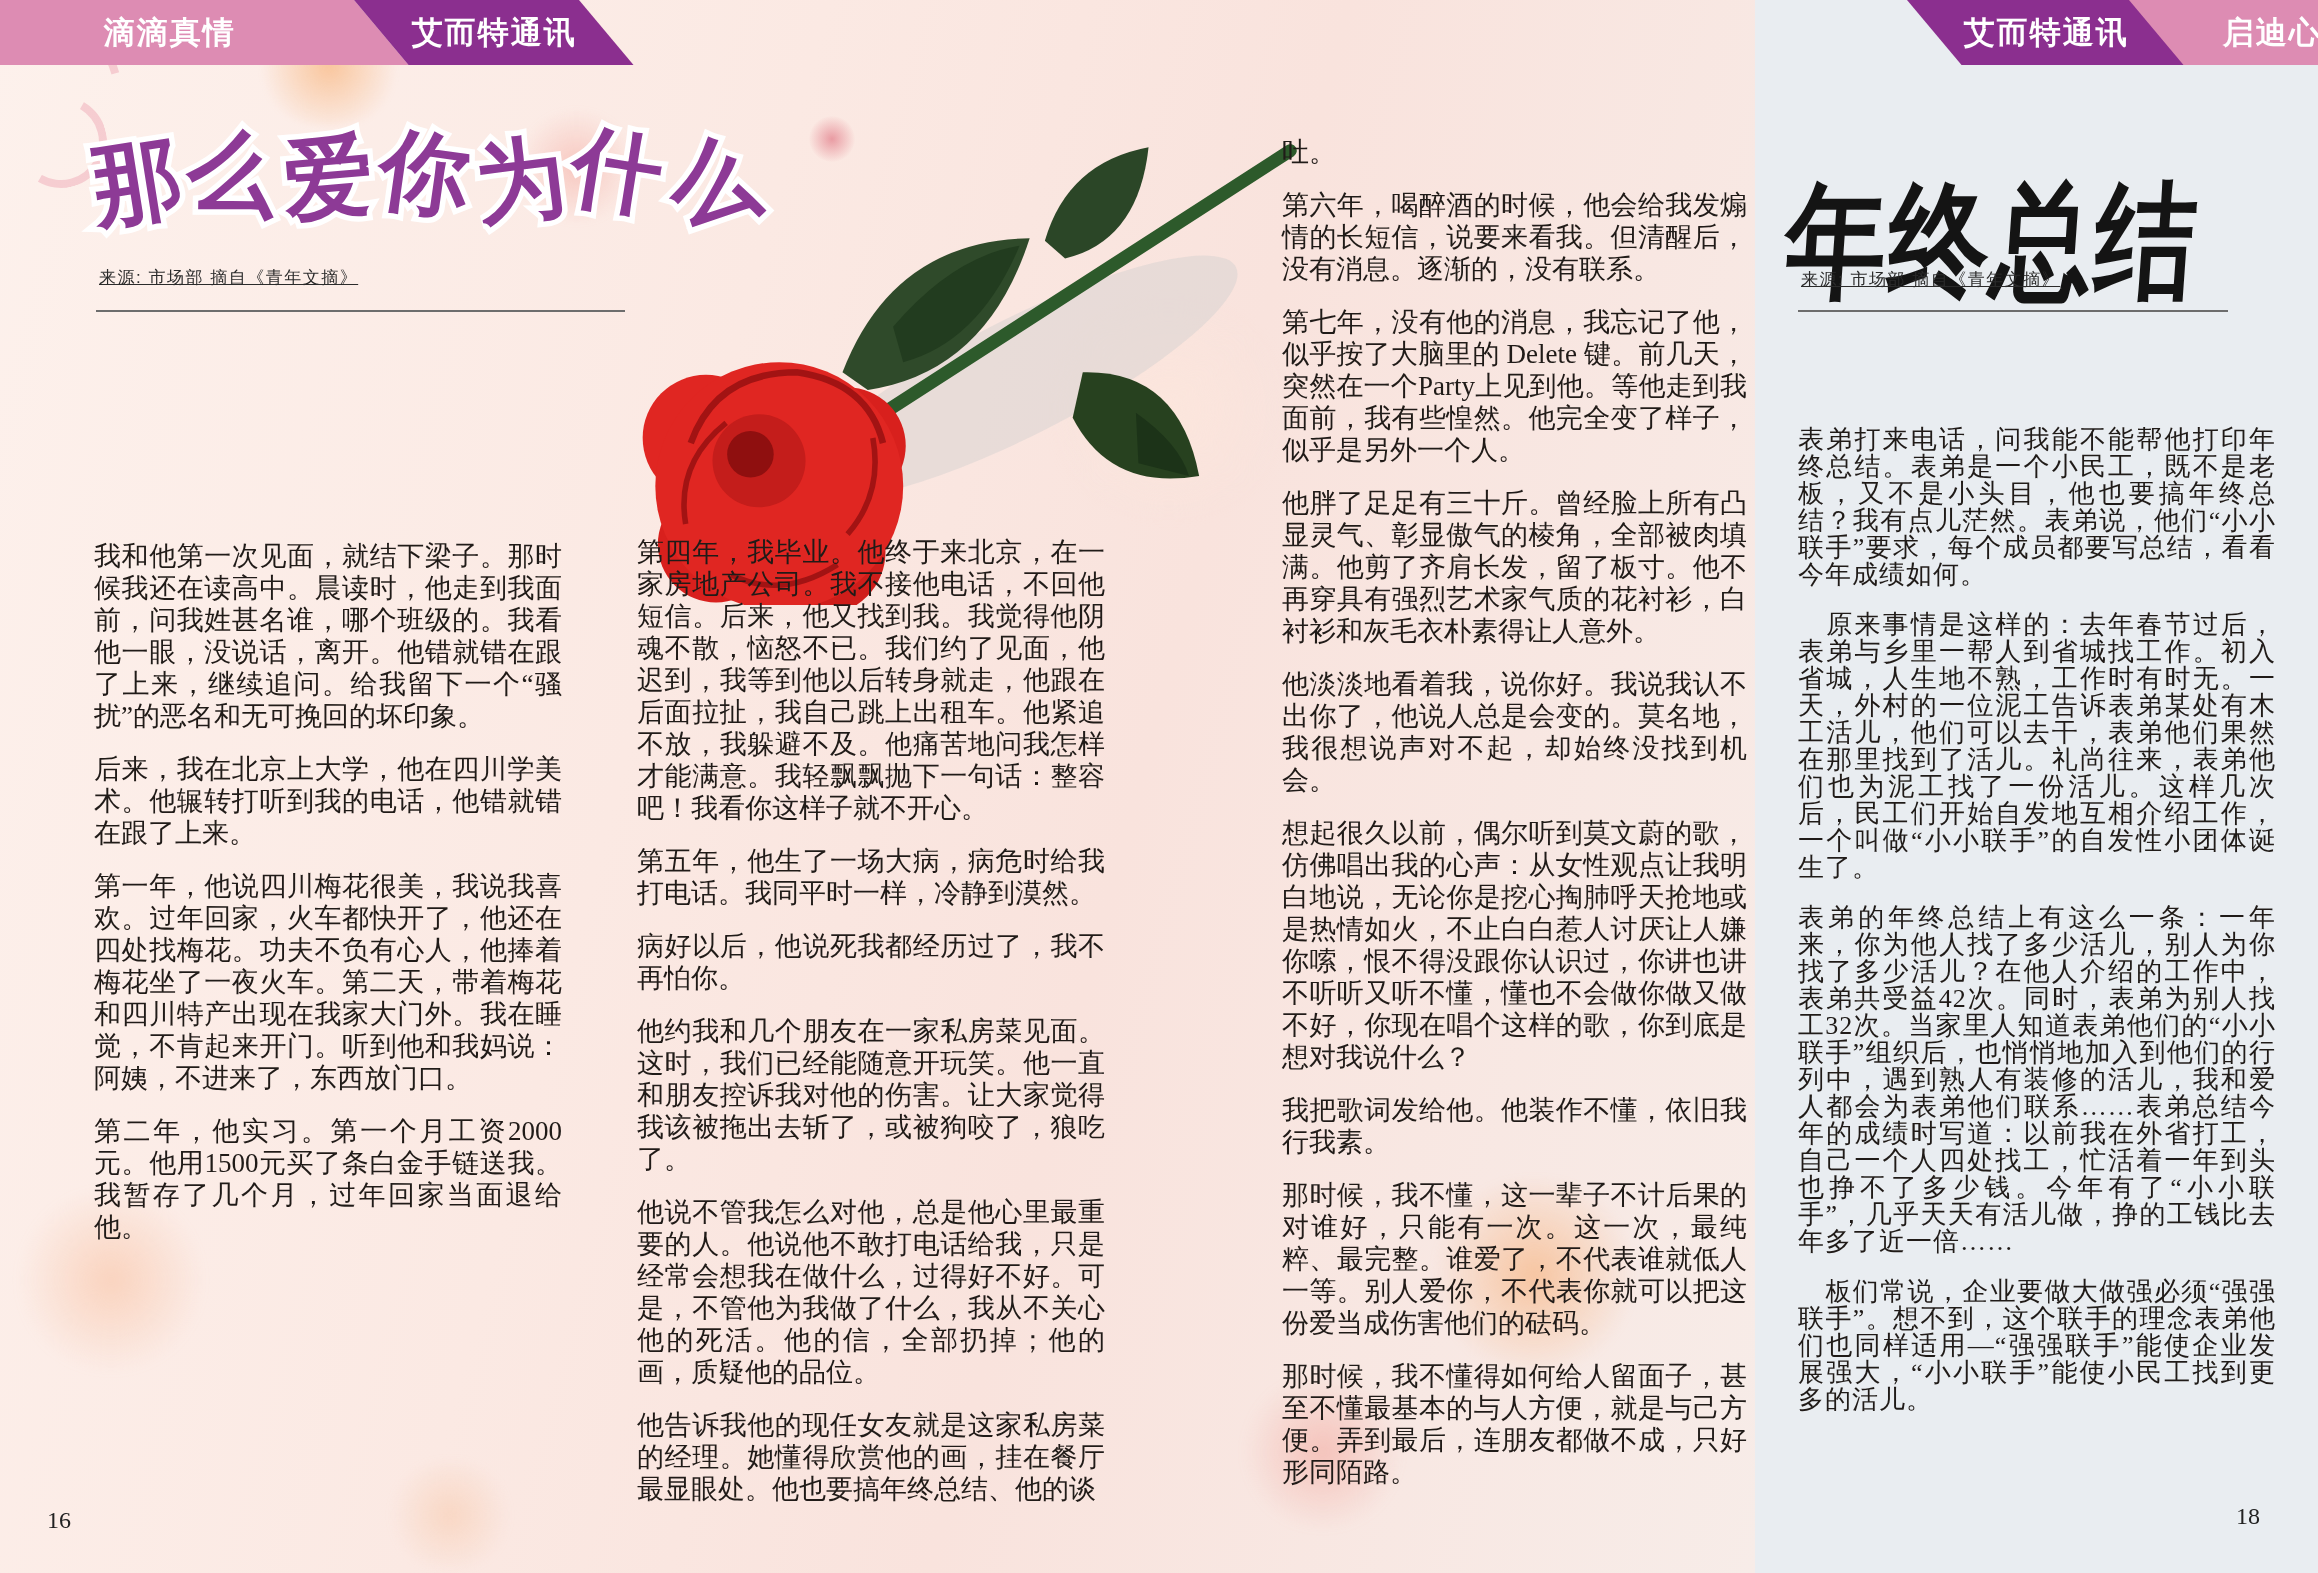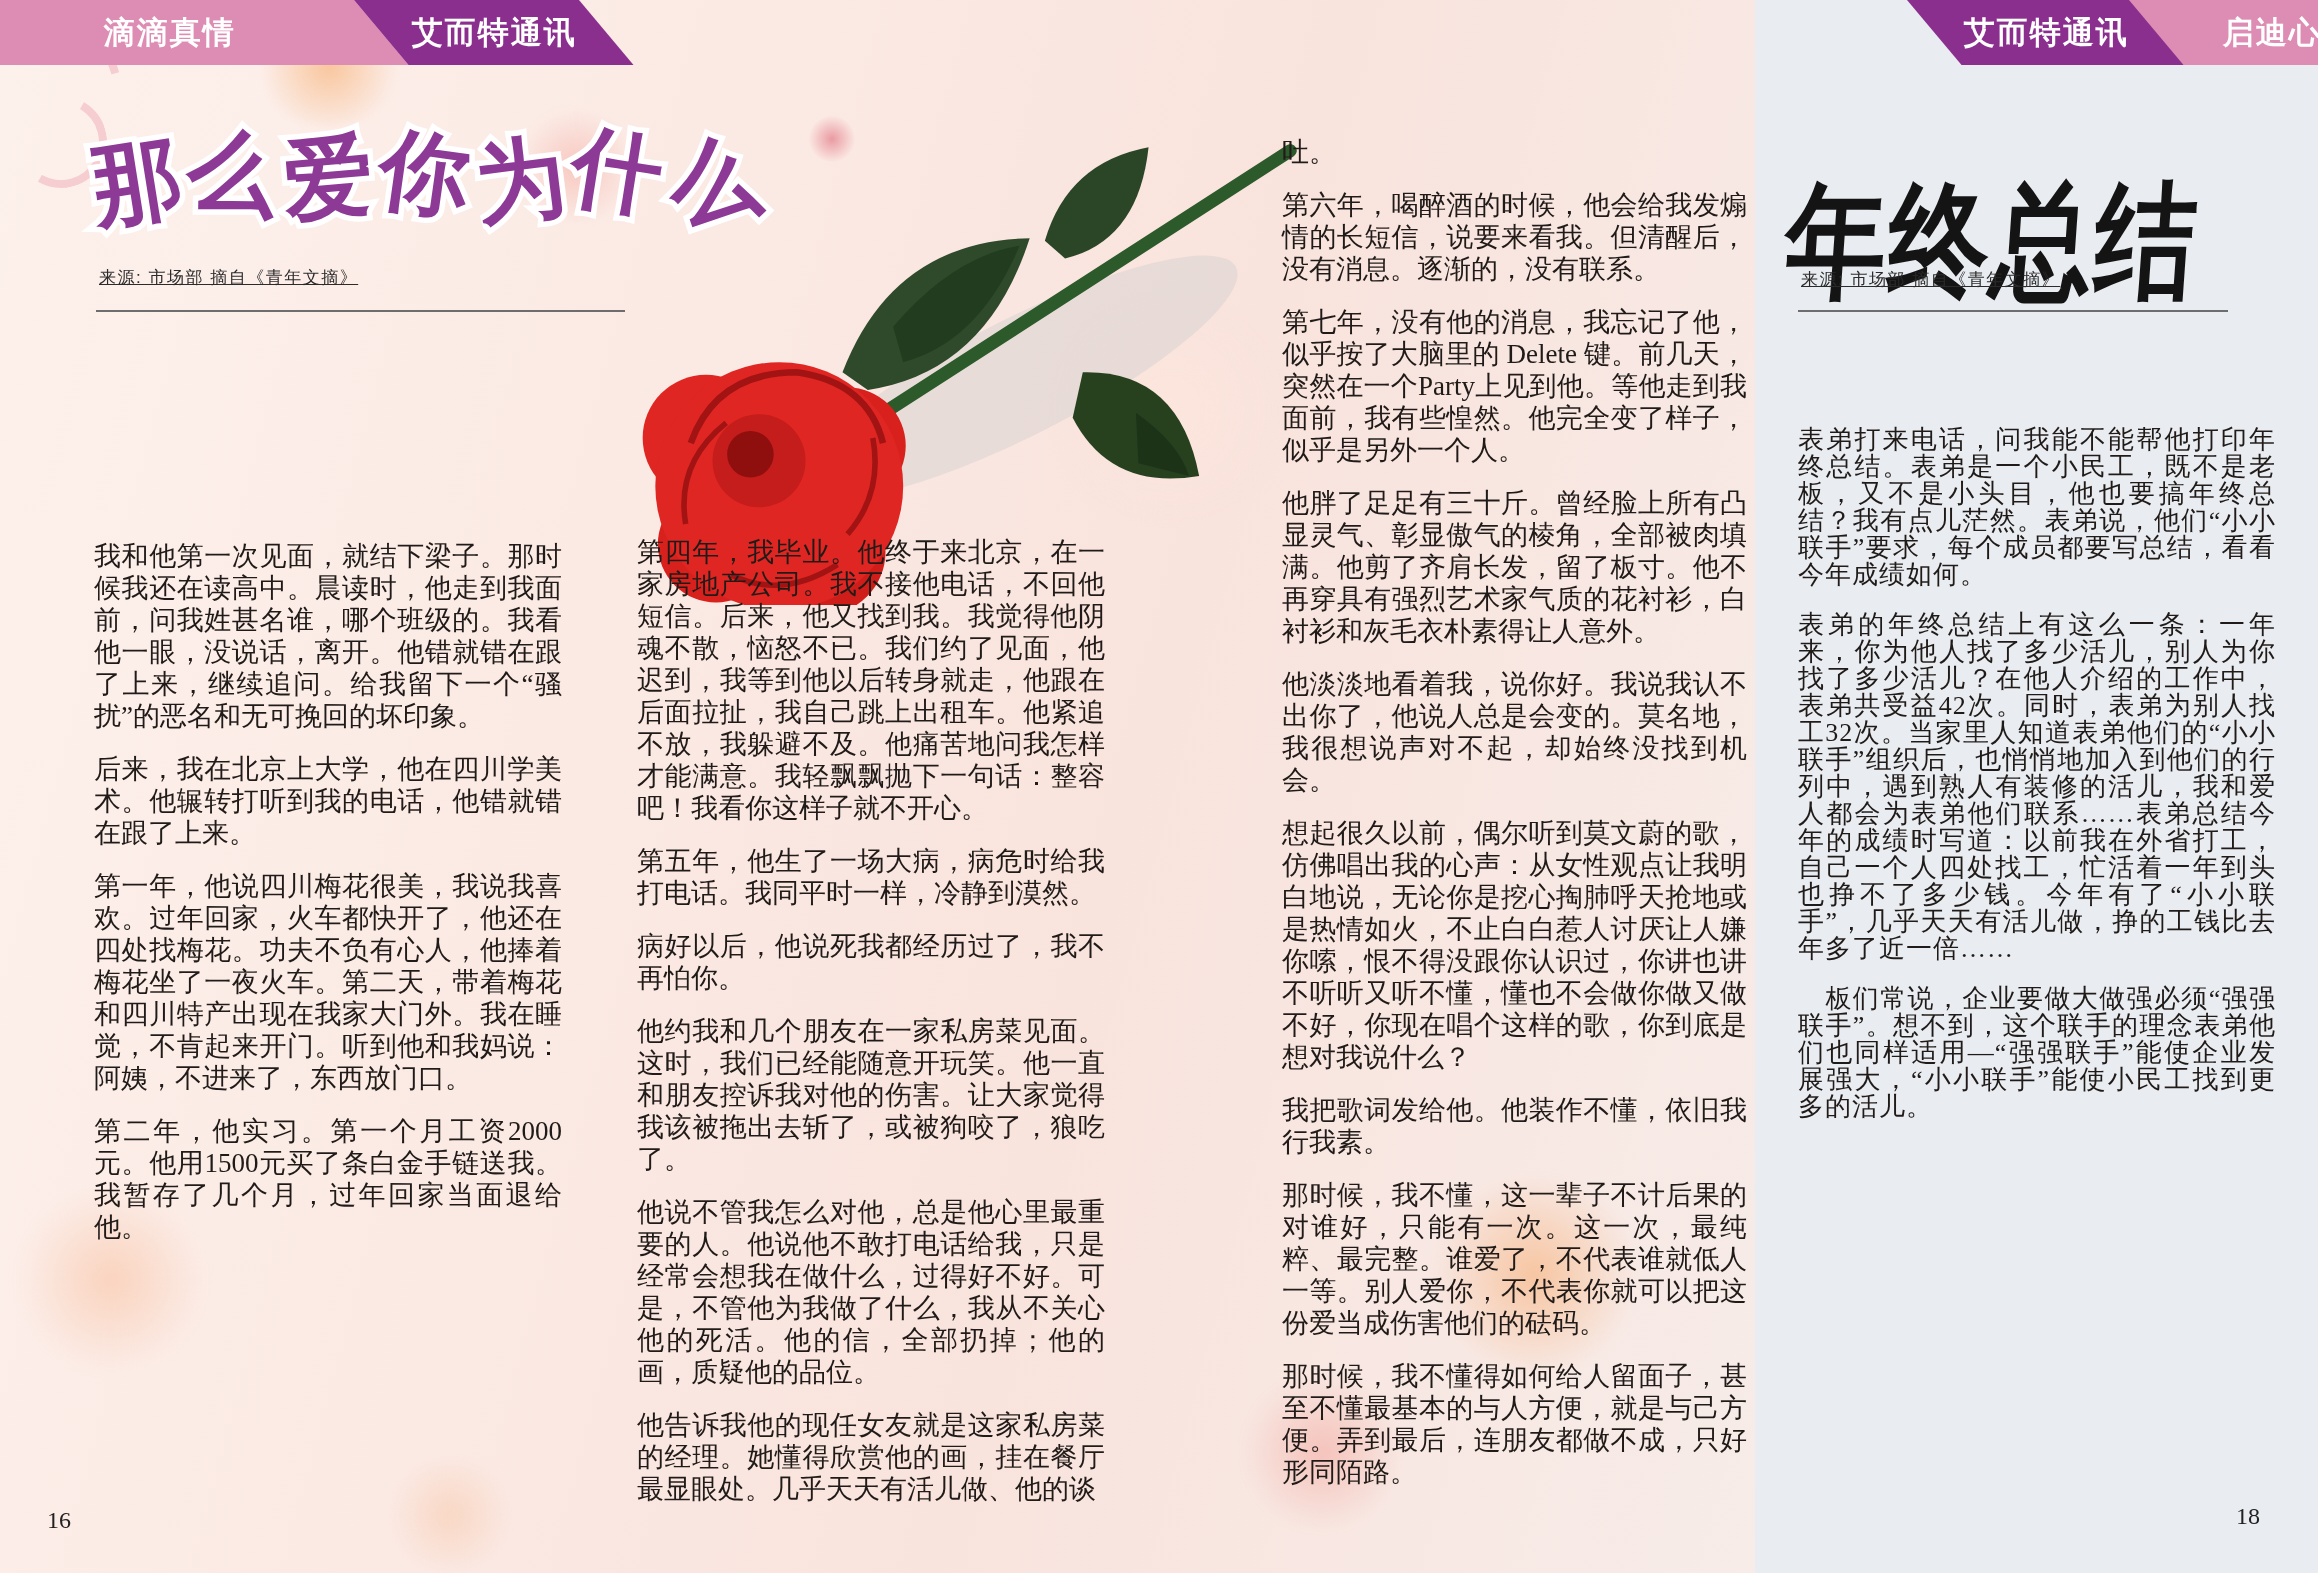--- a/index.html
+++ b/index.html
@@ -153,21 +153,21 @@
         <p>后来，我在北京上大学，他在四川学美术。他辗转打听到我的电话，他错就错在跟了上来。</p>
         <p>第一年，他说四川梅花很美，我说我喜欢。过年回家，火车都快开了，他还在四处找梅花。功夫不负有心人，他捧着梅花坐了一夜火车。第二天，带着梅花和四川特产出现在我家大门外。我在睡觉，不肯起来开门。听到他和我妈说：阿姨，不进来了，东西放门口。</p>
         <p>第二年，他实习。第一个月工资2000元。他用1500元买了条白金手链送我。我暂存了几个月，过年回家当面退给他。</p>
       </div>
     <div class="col lcol c2">
         <p>第四年，我毕业。他终于来北京，在一家房地产公司。我不接他电话，不回他短信。后来，他又找到我。我觉得他阴魂不散，恼怒不已。我们约了见面，他迟到，我等到他以后转身就走，他跟在后面拉扯，我自己跳上出租车。他紧追不放，我躲避不及。他痛苦地问我怎样才能满意。我轻飘飘抛下一句话：整容吧！我看你这样子就不开心。</p>
         <p>第五年，他生了一场大病，病危时给我打电话。我同平时一样，冷静到漠然。</p>
         <p>病好以后，他说死我都经历过了，我不再怕你。</p>
         <p>他约我和几个朋友在一家私房菜见面。这时，我们已经能随意开玩笑。他一直和朋友控诉我对他的伤害。让大家觉得我该被拖出去斩了，或被狗咬了，狼吃了。</p>
         <p>他说不管我怎么对他，总是他心里最重要的人。他说他不敢打电话给我，只是经常会想我在做什么，过得好不好。可是，不管他为我做了什么，我从不关心他的死活。他的信，全部扔掉；他的画，质疑他的品位。</p>
-        <p>他告诉我他的现任女友就是这家私房菜的经理。她懂得欣赏他的画，挂在餐厅最显眼处。几乎天天有活儿做、他的谈</p>
+        <p>他告诉我他的现任女友就是这家私房菜的经理。她懂得欣赏他的画，挂在餐厅最显眼处。他也要搞年终总结、他的谈</p>
       </div>
     <div class="col lcol c3">
         <p>吐。</p>
         <p>第六年，喝醉酒的时候，他会给我发煽情的长短信，说要来看我。但清醒后，没有消息。逐渐的，没有联系。</p>
         <p>第七年，没有他的消息，我忘记了他，似乎按了大脑里的 Delete 键。前几天，突然在一个Party上见到他。等他走到我面前，我有些惶然。他完全变了样子，似乎是另外一个人。</p>
         <p>他胖了足足有三十斤。曾经脸上所有凸显灵气、彰显傲气的棱角，全部被肉填满。他剪了齐肩长发，留了板寸。他不再穿具有强烈艺术家气质的花衬衫，白衬衫和灰毛衣朴素得让人意外。</p>
         <p>他淡淡地看着我，说你好。我说我认不出你了，他说人总是会变的。莫名地，我很想说声对不起，却始终没找到机会。</p>
         <p>想起很久以前，偶尔听到莫文蔚的歌，仿佛唱出我的心声：从女性观点让我明白地说，无论你是挖心掏肺呼天抢地或是热情如火，不止白白惹人讨厌让人嫌你嗦，恨不得没跟你认识过，你讲也讲不听听又听不懂，懂也不会做你做又做不好，你现在唱个这样的歌，你到底是想对我说什么？</p>
         <p>我把歌词发给他。他装作不懂，依旧我行我素。</p>
         <p>那时候，我不懂，这一辈子不计后果的对谁好，只能有一次。这一次，最纯粹、最完整。谁爱了，不代表谁就低人一等。别人爱你，不代表你就可以把这份爱当成伤害他们的砝码。</p>
@@ -185,20 +185,21 @@
       <span class="tab-label">启迪心灵</span>
     </div>
 
     <h1 class="right-title">年终总结</h1>
 
     <div class="source src-right">来源: 市场部  摘自《青年文摘》</div>
     <div class="rule rule-right"></div>
 
     <div class="col rcol">
         <p>表弟打来电话，问我能不能帮他打印年终总结。表弟是一个小民工，既不是老板，又不是小头目，他也要搞年终总结？我有点儿茫然。表弟说，他们“小小联手”要求，每个成员都要写总结，看看今年成绩如何。</p>
+        <p>　原来事情是这样的：去年春节过后，表弟与乡里一帮人到省城找工作。初入省城，人生地不熟，工作时有时无。一天，外村的一位泥工告诉表弟某处有木工活儿，他们可以去干，表弟他们果然在那里找到了活儿。礼尚往来，表弟他们也为泥工找了一份活儿。这样几次后，民工们开始自发地互相介绍工作，一个叫做“小小联手”的自发性小团体诞生了。</p>
         <p>表弟的年终总结上有这么一条：一年来，你为他人找了多少活儿，别人为你找了多少活儿？在他人介绍的工作中，表弟共受益42次。同时，表弟为别人找工32次。当家里人知道表弟他们的“小小联手”组织后，也悄悄地加入到他们的行列中，遇到熟人有装修的活儿，我和爱人都会为表弟他们联系……表弟总结今年的成绩时写道：以前我在外省打工，自己一个人四处找工，忙活着一年到头也挣不了多少钱。今年有了“小小联手”，几乎天天有活儿做，挣的工钱比去年多了近一倍……</p>
         <p>　板们常说，企业要做大做强必须“强强联手”。想不到，这个联手的理念表弟他们也同样适用—“强强联手”能使企业发展强大，“小小联手”能使小民工找到更多的活儿。</p>
       </div>
 
     <div class="pagenum pn-right">18</div>
   </section>
 
 </div>
 
 

